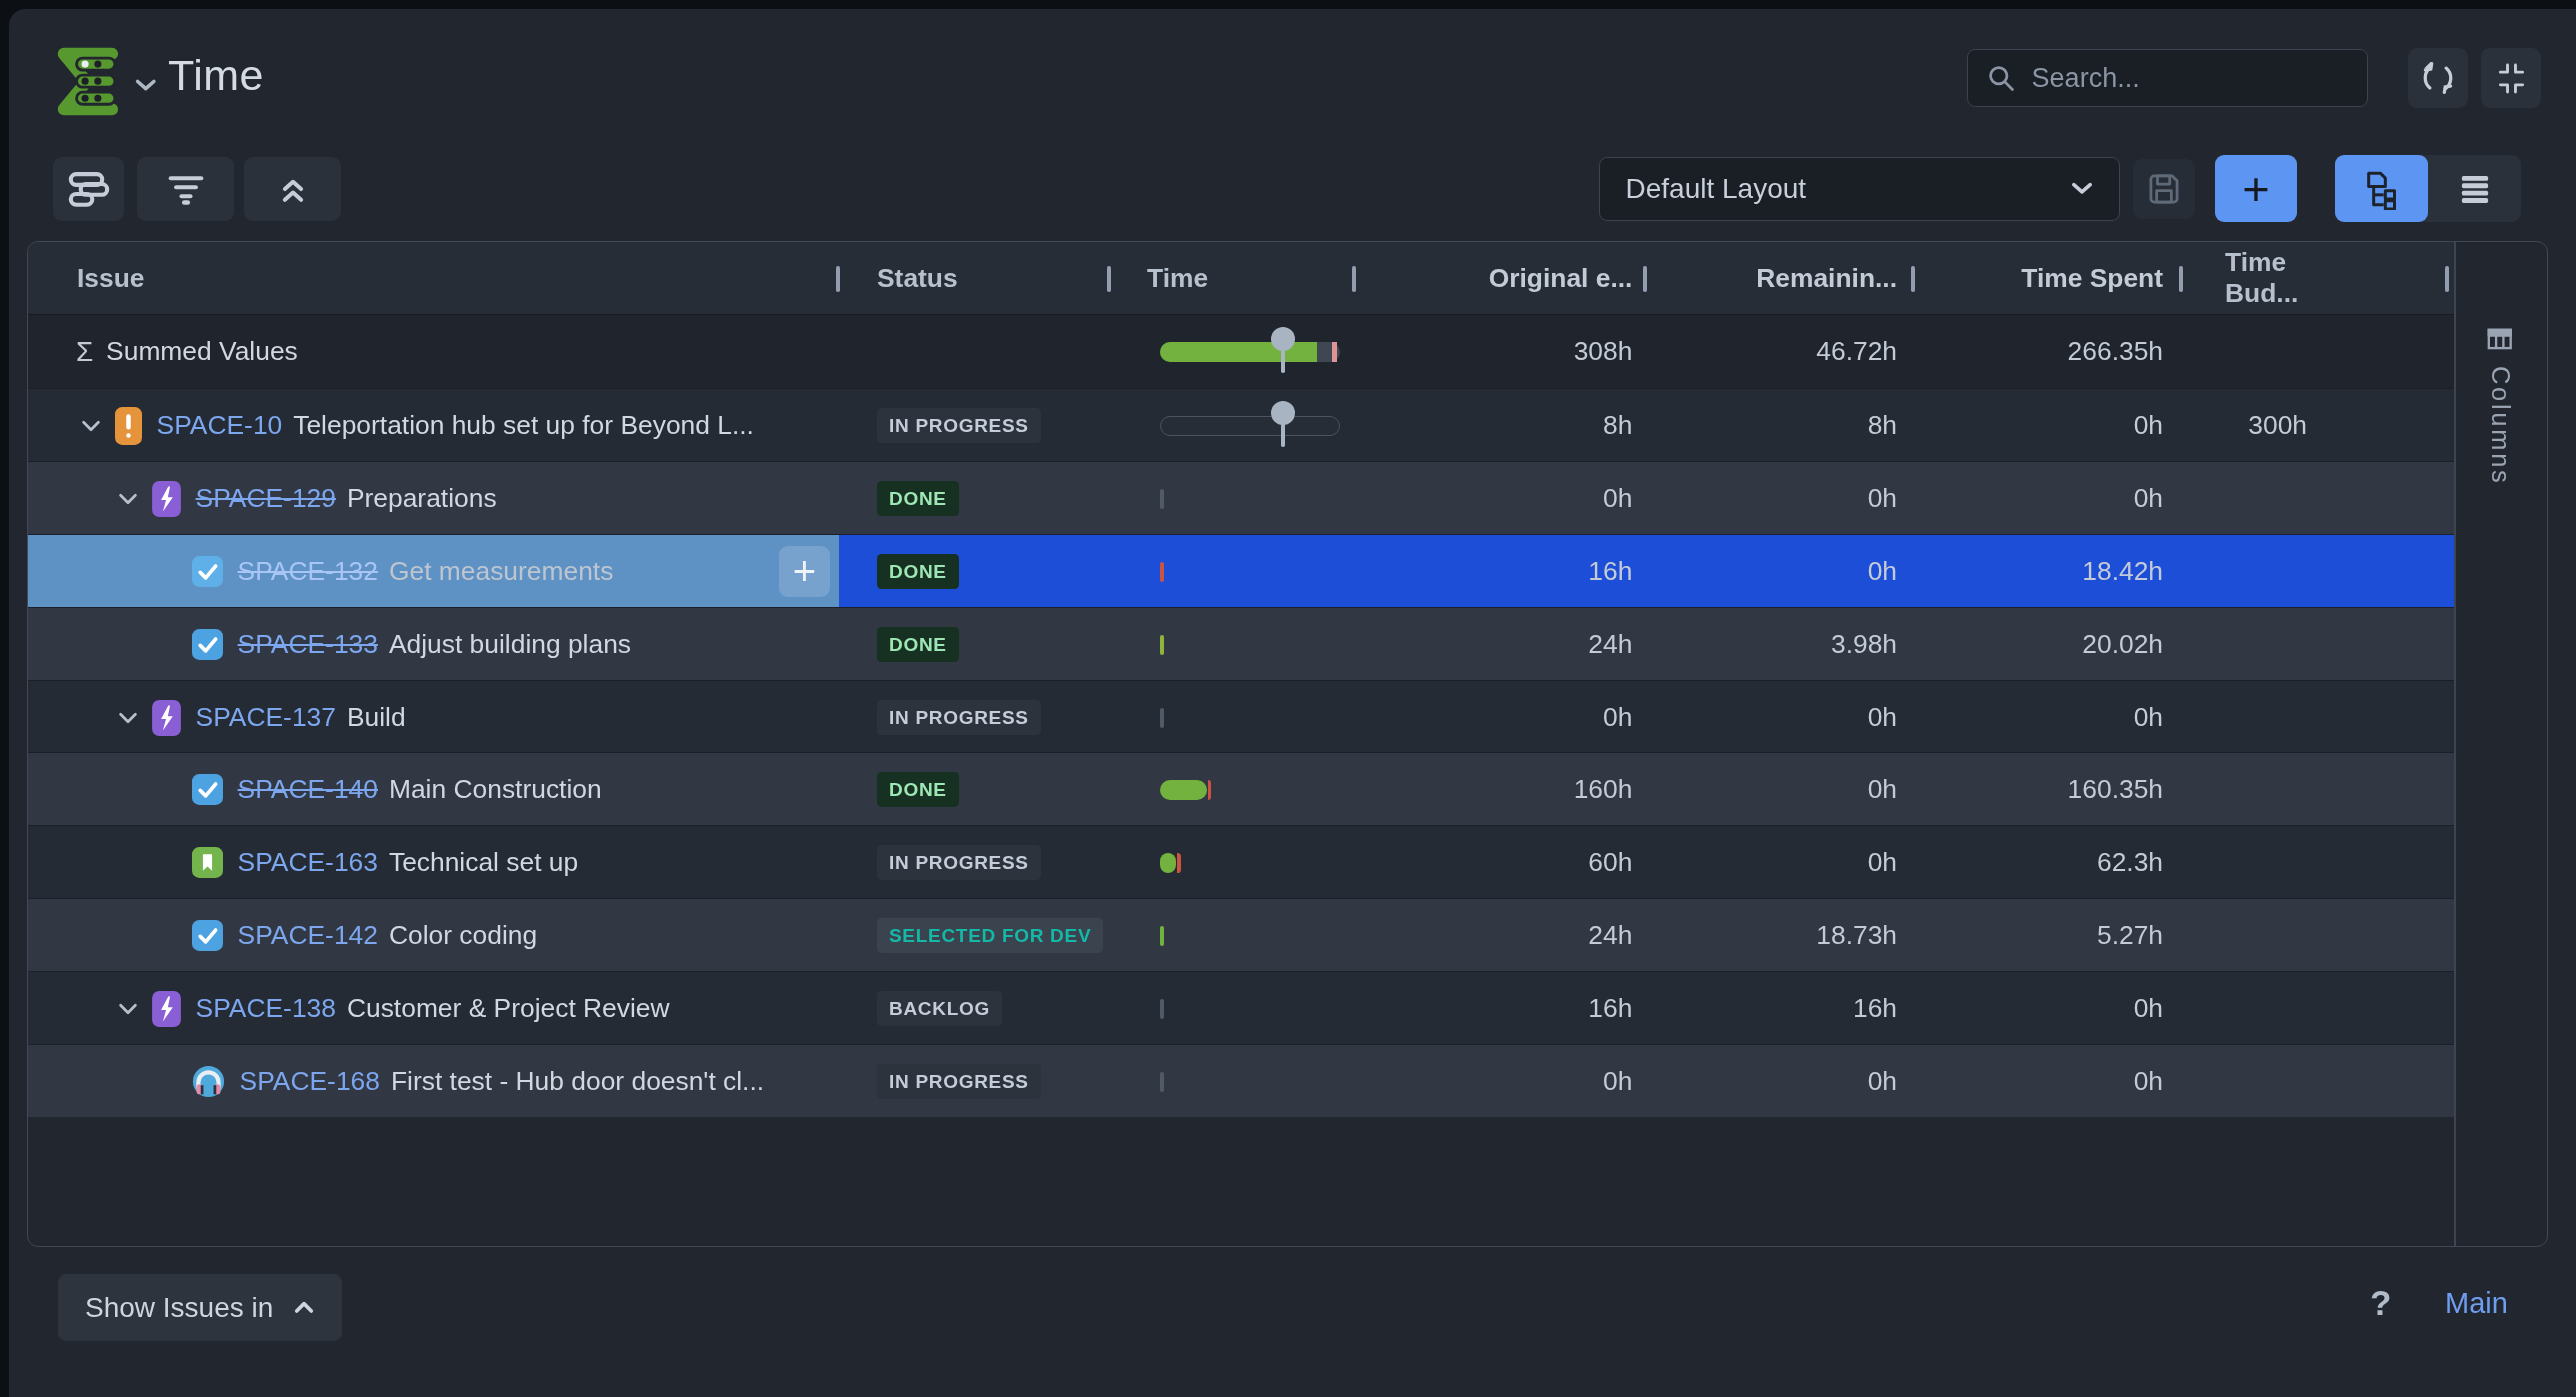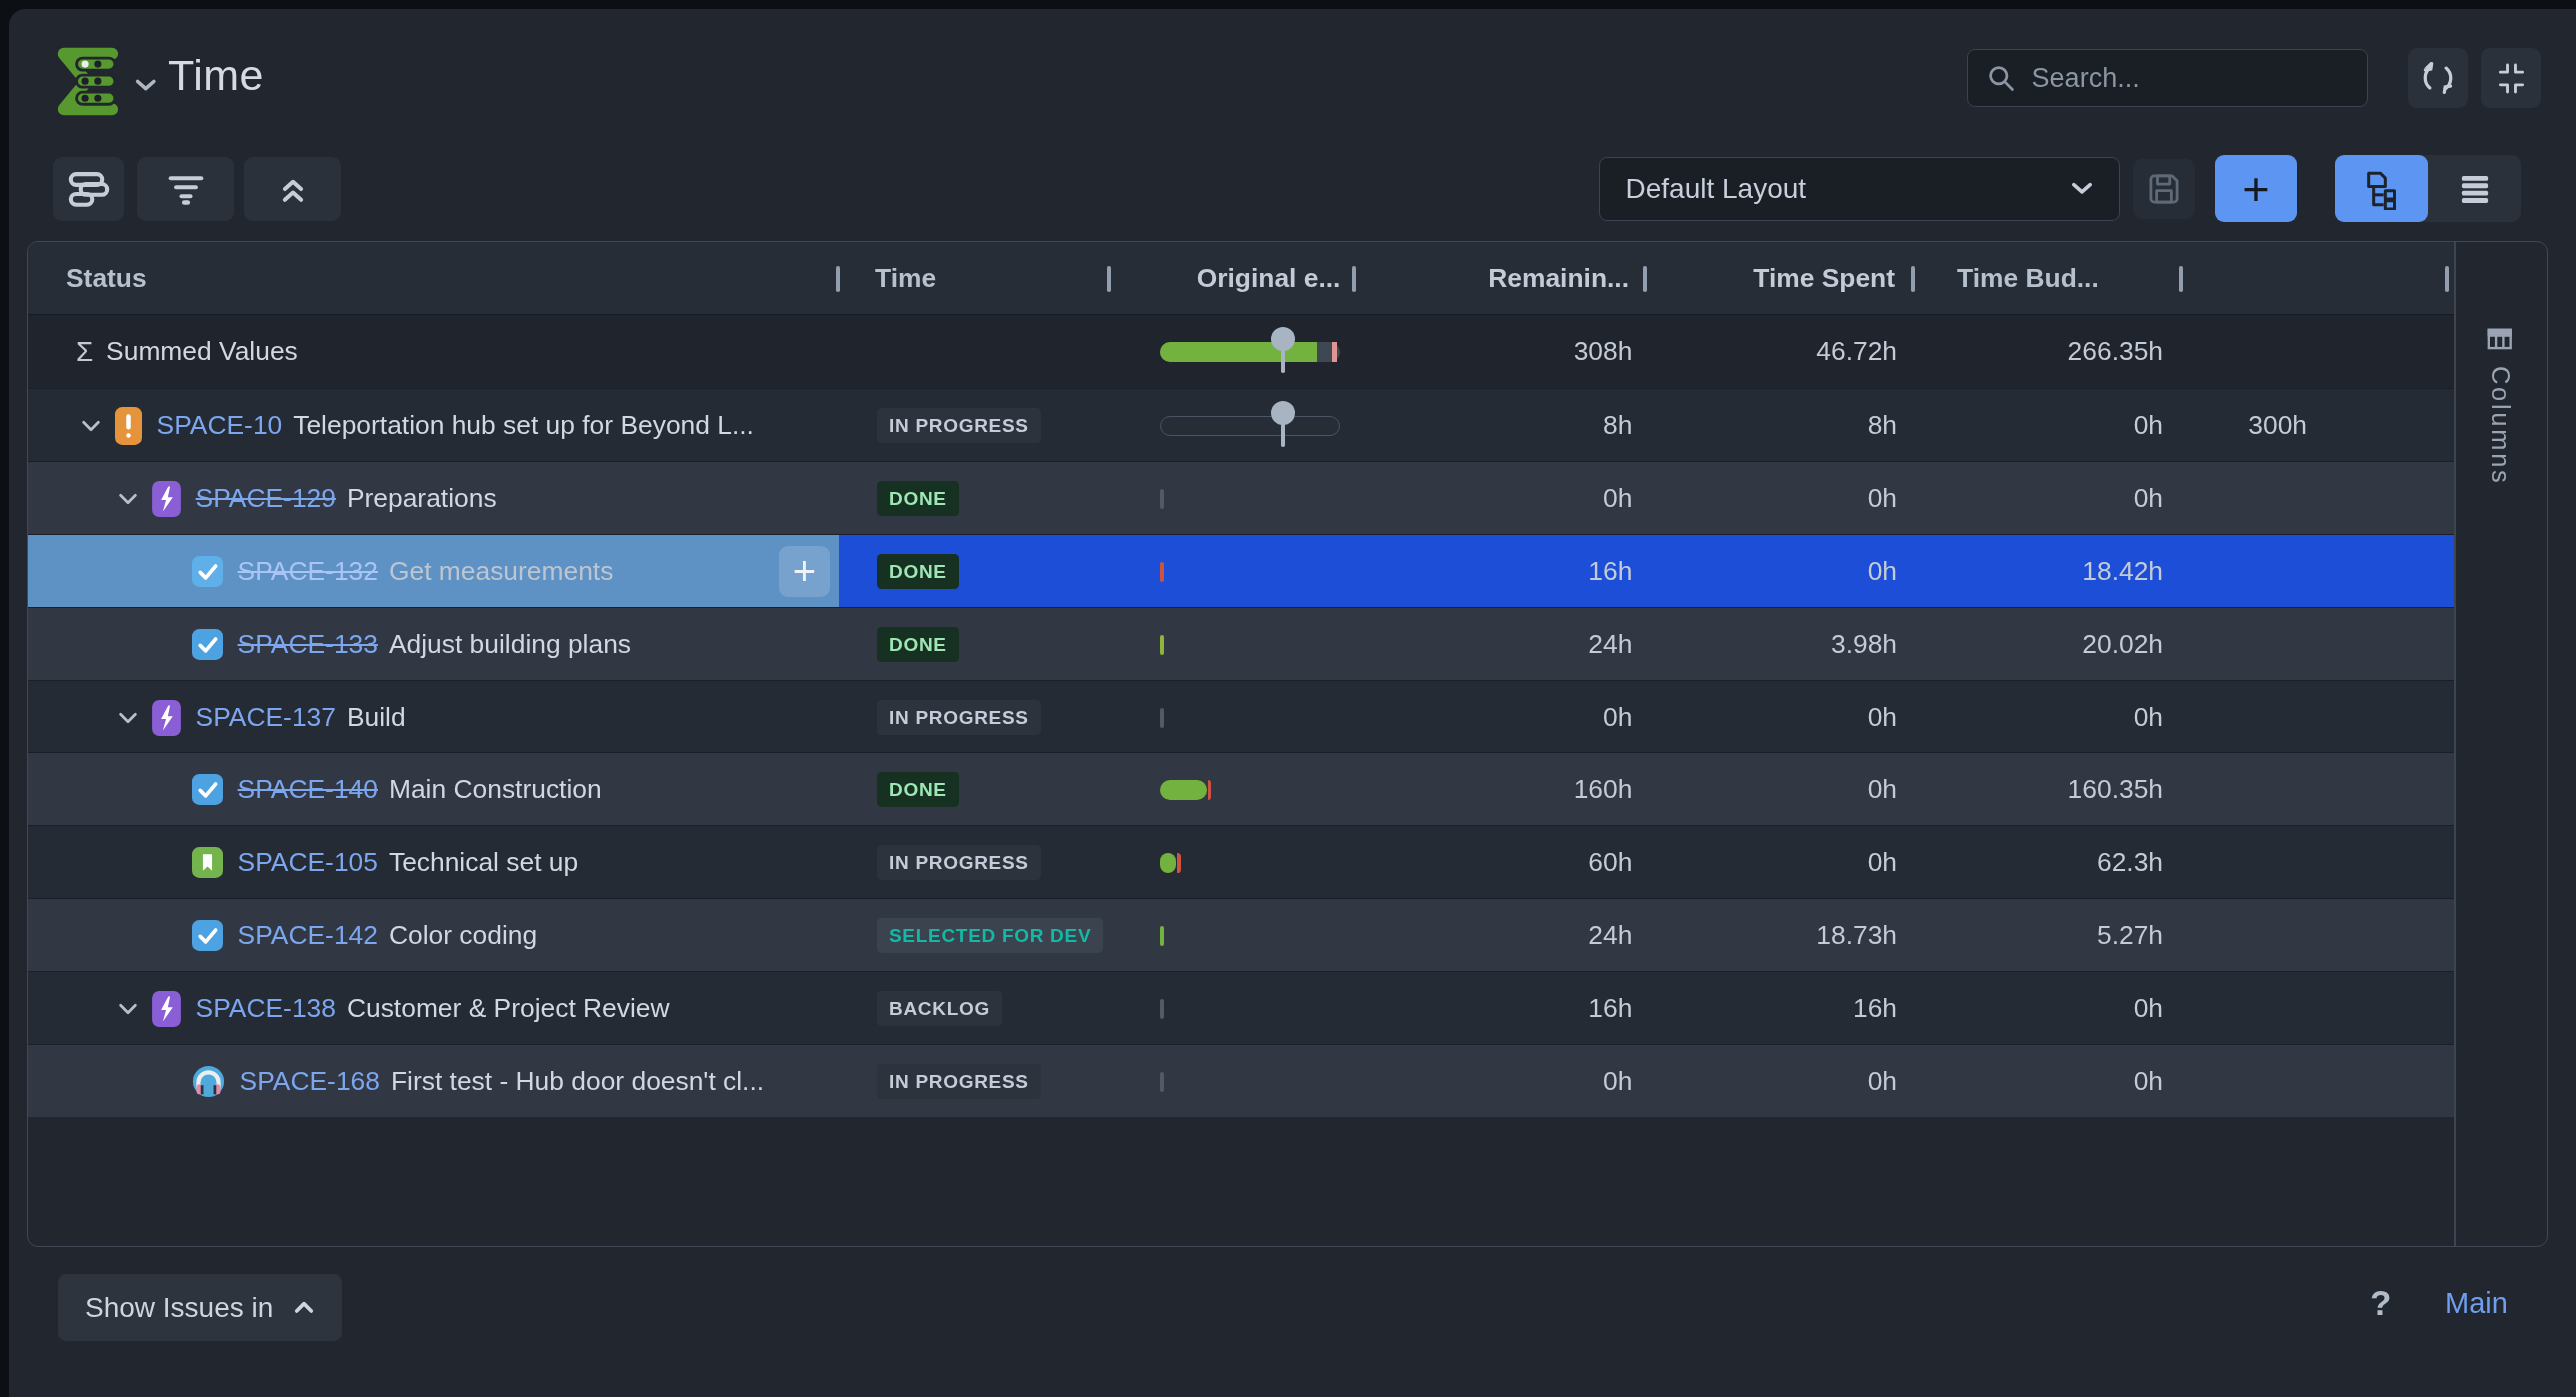--- a/index.html
+++ b/index.html
@@ -207,20 +207,21 @@
         <rect x="6" y="15" width="32" height="6" rx="2"></rect>
         <rect x="6" y="24" width="32" height="6" rx="2"></rect>
         <rect x="6" y="33" width="32" height="6" rx="2"></rect>
     </svg>
   </div>
 </div>
 
 <div class="tablewrap">
 
   <div class="grid thead">
+    <div class="hc issue">Issue</div>
     <div class="hc">Status</div>
     <div class="hc time">Time</div>
     <div class="hc num orig">Original e...</div>
     <div class="hc num rem">Remainin...</div>
     <div class="hc num spent">Time Spent</div>
     <div class="hc budget">Time Bud...</div>
     <div></div>
     <span class="sep" style="left:808px"></span>
     <span class="sep" style="left:1079px"></span>
     <span class="sep" style="left:1324px"></span>
@@ -420,21 +421,21 @@
   </div>
 
   <div class="grid row dark r6">
     <div class="c1 ind3">
       <span class="ticon">
           <svg width="31" height="31" viewBox="0 0 34 34">
             <rect width="34" height="34" rx="8" fill="#74b44c"></rect>
             <path d="M12 8 h10 v18 l-5-4.5 -5 4.5 z" fill="#fff"></path>
           </svg>
         </span>
-      <span class="key">SPACE-105</span>
+      <span class="key">SPACE-163</span>
       <span class="summ">Technical set up</span>
     </div>
     <div class="badgec"><span class="badge b-neutral">IN PROGRESS</span></div>
     <div class="timec">
         <div class="barwrap">
           <div class="bar big" style="width: 16.4px; background: rgb(116, 178, 63);"></div>
           <div class="tip" style="width: 3.6px;"></div>
         </div>
       </div>
     <div class="num numc4">60h</div>

